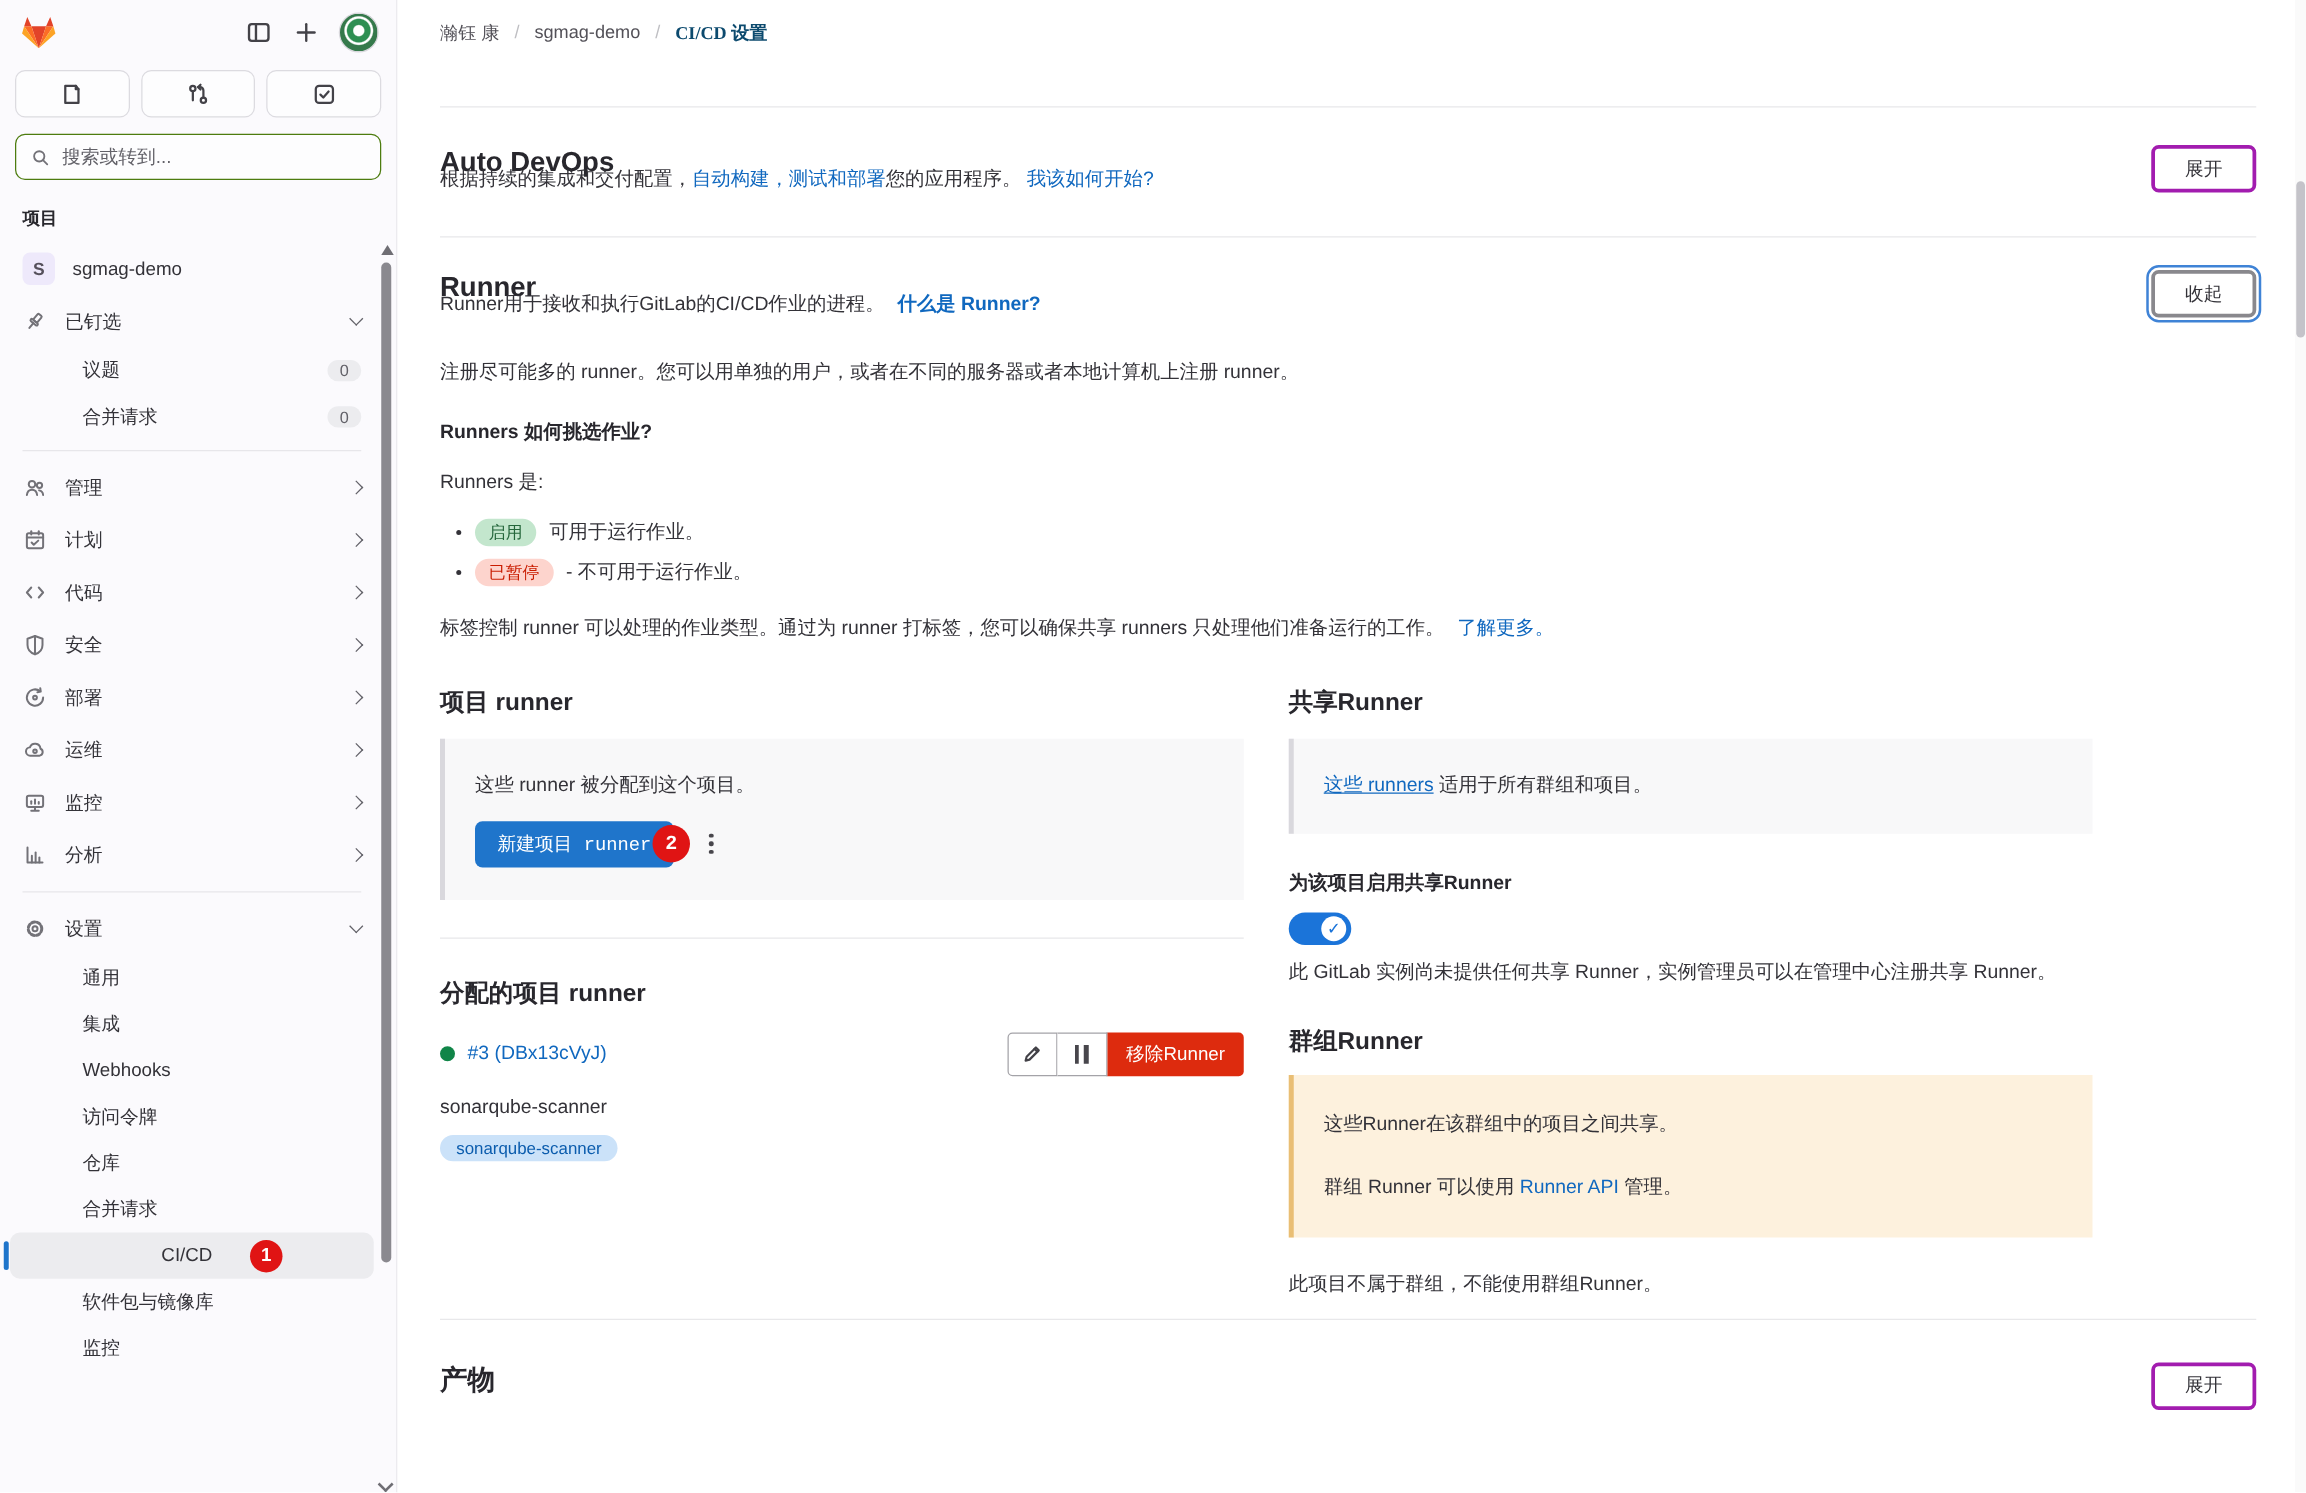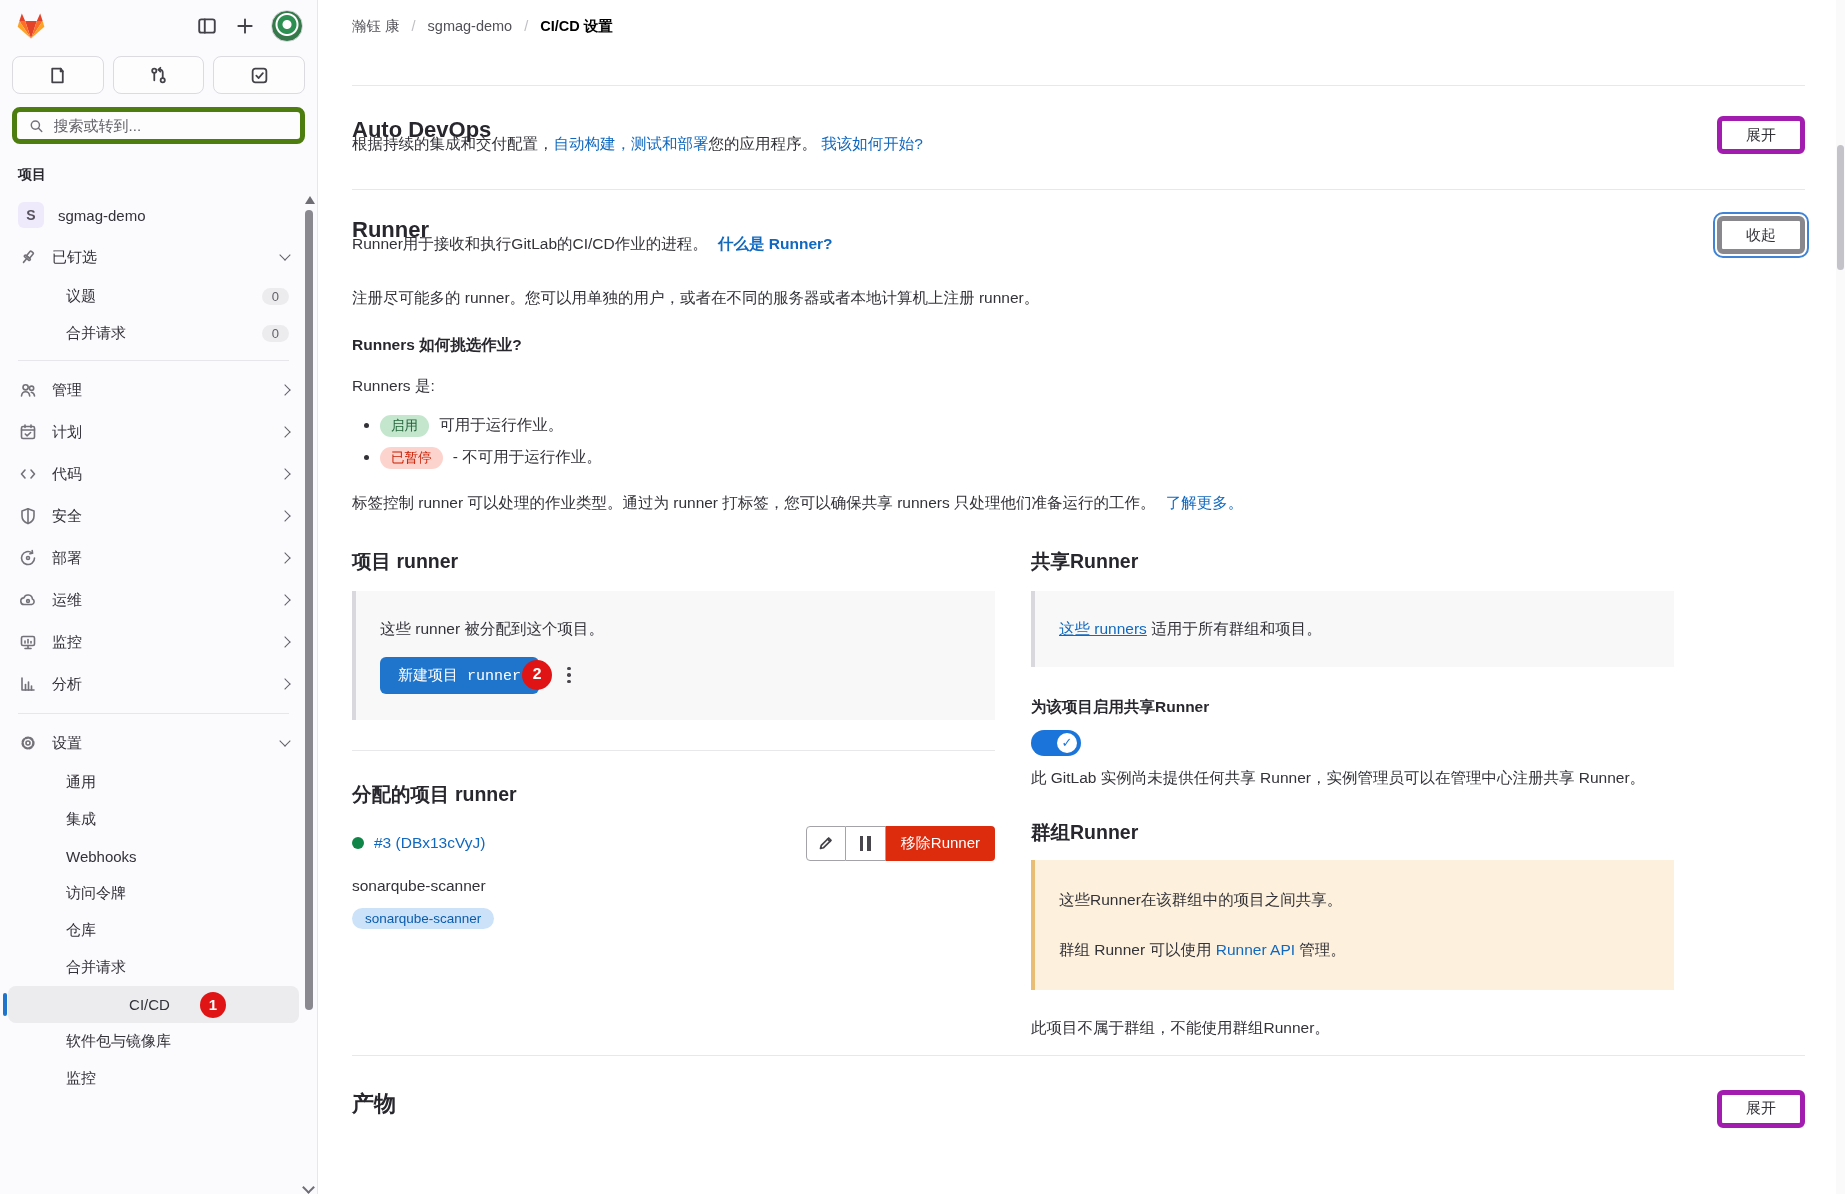--- a/index.html
+++ b/index.html
@@ -9,21 +9,21 @@
 
   
   .sidebar{width:318px;flex-shrink:0;background:#fbfafd;border-right:1px solid #e7e6ea;position:relative;overflow:hidden;}
   .sb-top{display:flex;align-items:center;padding:10px 14px 8px 16px;gap:14px;}
   .flex1{flex:1;}
   .logo{width:30px;height:30px;display:inline-flex;cursor:pointer;}
   .plainbtn{background:none;border:none;padding:2px;display:inline-flex;align-items:center;cursor:pointer;color:#333238;}
   .user-avatar{width:32px;height:32px;border-radius:50%;background:radial-gradient(circle at 50% 45%,#ffffff 0 4px,#2e8f52 5px 9px,#ffffff 10px 11px,#35794b 12px);border:1px solid #d8d7dc;display:inline-block;cursor:pointer;}
   .shortcuts{display:flex;gap:9px;padding:6px 12px 4px;}
   .sc-btn{flex:1;height:38px;background:#fdfdfe;border:1px solid #dcdbe0;border-radius:8px;display:flex;align-items:center;justify-content:center;cursor:pointer;color:#434248;}
-  .search{margin:9px 12px 4px;height:37px;border:5px solid #4d7c0f;border-radius:8px;background:#fdfdfe;display:flex;align-items:center;padding:0 12px;gap:8px;}
+  .search{margin:9px 12px 4px;height:37px;border:1px solid #4d7c0f;border-radius:8px;background:#fdfdfe;display:flex;align-items:center;padding:0 12px;gap:8px;}
   .search input{border:none;outline:none;background:transparent;font-size:15px;color:#333238;width:100%;font-family:inherit;}
   .search input::placeholder{color:#626168;}
   .nav{padding:6px 18px 0 8px;}
   .sec-label{font-weight:700;font-size:14px;color:#28272d;padding:12px 10px 10px;}
   .nav-row{display:flex;align-items:center;height:42px;padding:0 10px;border-radius:8px;gap:14px;cursor:pointer;position:relative;color:#333238;font-size:15px;}
   .nav-row.small{height:37px;}
   .nav-icon{width:20px;display:inline-flex;justify-content:center;color:#737278;flex-shrink:0;}
   .nav-indent{padding-left:58px;}
   .proj-avatar{width:26px;height:26px;border-radius:6px;background:#eee9fb;color:#55505b;font-weight:700;font-size:14px;display:inline-flex;align-items:center;justify-content:center;flex-shrink:0;}
   .badge-pill{margin-left:auto;background:#ececef;color:#626168;border-radius:10px;padding:1px 10px;font-size:13px;}
@@ -39,28 +39,28 @@
   .sb-rail{position:absolute;top:196px;bottom:0;right:3px;width:10px;}
   .sb-up{position:absolute;top:0;left:1px;width:0;height:0;border-left:5px solid transparent;border-right:5px solid transparent;border-bottom:8px solid #6f6e74;}
   .sb-thumb{position:absolute;top:14px;left:1px;width:8px;height:800px;background:#8a898f;border-radius:4px;}
   .sb-down{position:absolute;bottom:2px;left:0;width:9px;height:9px;border-right:2px solid #6f6e74;border-bottom:2px solid #6f6e74;transform:rotate(45deg);}
 
   
   .main{flex:1;position:relative;background:#fff;overflow:hidden;}
   .breadcrumb{height:52px;display:flex;align-items:center;padding:0 34px;gap:12px;font-size:14.5px;color:#535158;}
   .breadcrumb a{color:#535158;text-decoration:none;cursor:pointer;}
   .bc-sep{color:#bfbfc3;}
-  .bc-cur{color:#000000;font-weight:700;}
+  .bc-cur{color:#0c4a6e;font-weight:700;font-family:Liberation Serif, serif;}
   .content{padding:0 40px 0 34px;}
   .rule{border:none;border-top:1px solid #e8e8ea;margin:0;}
   .rule.top{margin-top:33px;}
   .sec-head{display:flex;justify-content:space-between;align-items:flex-start;margin-top:30px;}
   h2{font-size:22px;font-weight:700;color:#28272d;margin:0;line-height:1.3;}
   h3{font-size:19.5px;font-weight:700;color:#28272d;margin:0;}
-  .btn{height:38px;padding:0 24px;border-radius:6px;border:5px solid #a21caf;background:#fff;font-size:15px;color:#333238;cursor:pointer;font-family:inherit;}
+  .btn{height:38px;padding:0 24px;border-radius:6px;border:3px solid #a21caf;background:#fff;font-size:15px;color:#333238;cursor:pointer;font-family:inherit;}
   .btn.focused{border-color:#89888d;outline:2px solid #3f83d6;outline-offset:2px;}
   p{margin:0;line-height:1.5;}
   a.lnk{color:#1068bf;text-decoration:none;cursor:pointer;}
   .mt14{margin-top:14px;} .mt18{margin-top:18px;} .mt22{margin-top:22px;}
   .mt26{margin-top:26px;} .mt30{margin-top:30px;}
   b.subhead{display:block;margin-top:26px;color:#28272d;}
   ul.rlist{margin:18px 0 0;padding-left:28px;}
   ul.rlist li{margin-bottom:10px;}
   .pill{display:inline-block;padding:2px 11px;border-radius:11px;font-size:13.5px;}
   .pill-green{background:#c3e6cd;color:#24663b;}

